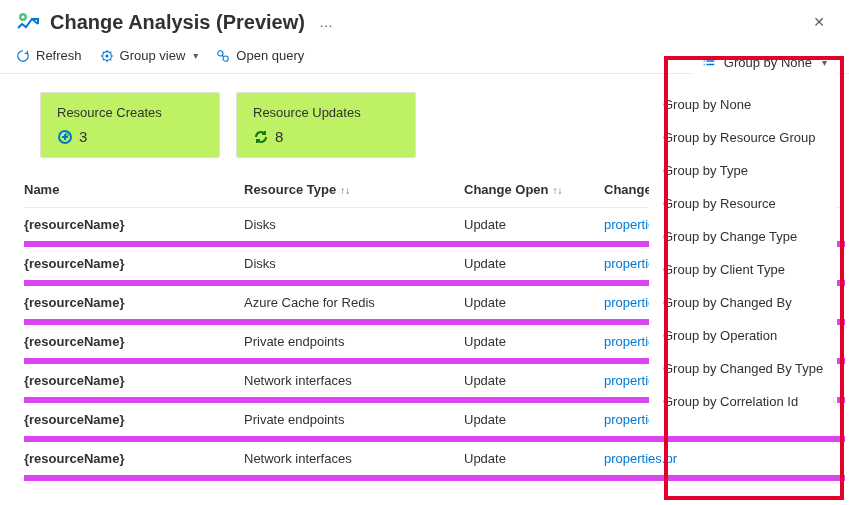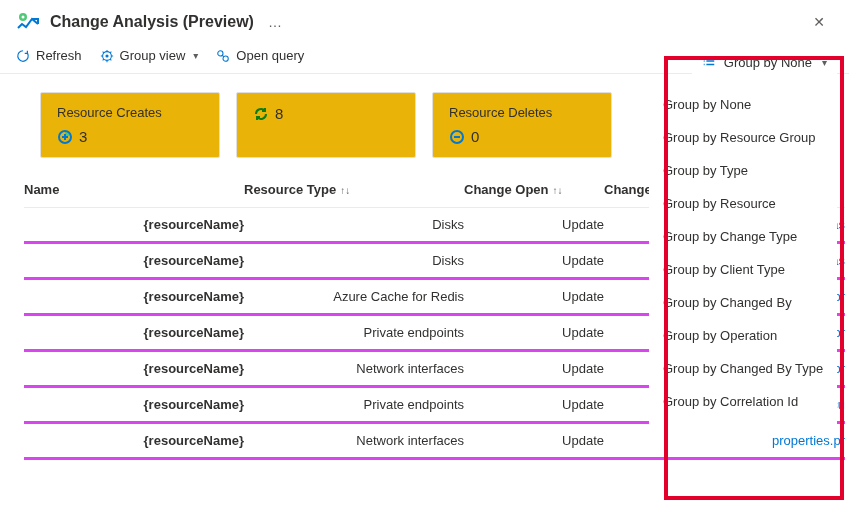--- a/index.html
+++ b/index.html
@@ -1,49 +1,49 @@
 <!DOCTYPE html>
 <html><head>
 <meta charset="utf-8">
 <style>
   * { box-sizing: border-box; margin: 0; padding: 0; }
   body { font-family: "Segoe UI", Arial, sans-serif; font-size: 13px; color: #323130; background: #fff; width: 849px; height: 505px; overflow: hidden; position: relative; }
   
   .header { display: flex; align-items: center; padding: 10px 16px 6px 16px; }
   .header-icon { width: 24px; height: 24px; margin-right: 10px; }
-  .header-title { font-size: 16px; font-weight: 600; flex: 0 0 auto; text-align: right; }
+  .header-title { font-size: 20px; font-weight: 600; flex: 0 0 auto; text-align: right; }
   .header-more { margin-left: 14px; color: #605e5c; letter-spacing: 2px; font-size: 14px; cursor: pointer; }
   .header-close { margin-left: auto; font-size: 14px; color: #605e5c; cursor: pointer; padding: 4px 8px; }
   
   .toolbar { display: flex; align-items: center; gap: 18px; padding: 8px 16px 10px 16px; border-bottom: 1px solid #edebe9; position: relative; }
   .tb-item { display: inline-flex; align-items: center; gap: 6px; color: #323130; cursor: pointer; font-size: 13px; }
   .tb-icon { width: 14px; height: 14px; display: inline-flex; align-items: center; justify-content: center; color: #0078d4; }
   .chev { font-size: 10px; color: #605e5c; margin-left: 2px; }
   
   .groupby-wrap { position: absolute; right: 12px; top: 8px; }
   .groupby-btn { display: inline-flex; align-items: center; gap: 8px; padding: 6px 10px; background: #fff; cursor: pointer; font-size: 13px; }
   .groupby-btn .list-ic { color: #0078d4; }
   .dropdown { position: absolute; right: 0; top: 34px; width: 188px; background: #fff; z-index: 10; padding: 6px 0; }
   .dd-item { padding: 9px 14px; font-size: 13px; cursor: pointer; white-space: nowrap; }
   .highlight-box { position: absolute; border: 4px solid #e3002b; pointer-events: none; z-index: 20; }
   
   .cards { display: flex; gap: 16px; padding: 18px 40px 14px 40px; }
-  .card { border: 1px solid #e1dfdd; border-radius: 2px; padding: 12px 16px; width: 180px; background: #eab308; }
+  .card { border: 1px solid #e1dfdd; border-radius: 2px; padding: 12px 16px; width: 180px; background: #bef264; }
   .card-title { font-size: 13px; color: #323130; margin-bottom: 8px; }
   .card-val { display: flex; align-items: center; gap: 6px; font-size: 15px; font-weight: 400; }
   .ci { width: 16px; height: 16px; display: inline-flex; }
   
   .grid { padding: 0 4px 0 24px; }
   .grid-head { display: flex; align-items: center; border-bottom: 1px solid #edebe9; padding: 10px 0; font-weight: 600; font-size: 13px; justify-content: flex-end; }
   .col-name { width: 220px; padding-left: 0; }
   .col-type { width: 220px; }
   .col-change { width: 140px; }
   .col-changes { flex: 1; }
   .sort-ic { font-size: 10px; color: #605e5c; margin-left: 4px; }
-  .grid-row { display: flex; align-items: center; border-bottom: 3px solid #d946ef; padding: 9px 0; font-size: 13px; text-align: right; }
+  .grid-row { display: flex; align-items: center; border-bottom: 6px solid #d946ef; padding: 9px 0; font-size: 13px; }
   .rn { font-weight: 600; }
   .link { color: #0078d4; cursor: pointer; white-space: nowrap; overflow: hidden; text-overflow: ellipsis; }
 </style>
 </head>
 <body>
 
 <div class="header">
   <span class="header-icon">
     <svg viewBox="0 0 24 24" width="24" height="24">
       <circle cx="7" cy="7" r="4" fill="#50c878"></circle>
@@ -124,42 +124,31 @@
           <svg viewBox="0 0 16 16" width="16" height="16">
             <path d="M8 2a5 5 0 0 1 5 5H8z" fill="#50c878"></path>
             <circle cx="8" cy="8" r="6" stroke="#0078d4" stroke-width="2" fill="none"></circle>
             <path d="M8 5v6M5 8h6" stroke="#0078d4" stroke-width="2"></path>
           </svg>
         </span>
         <span>3</span>
       </div>
     </div>
     <div class="card">
+      <div class="card-title">Resource Updates</div>
       <div class="card-val">
         <span class="ci">
           <svg viewBox="0 0 16 16" width="16" height="16">
             <path d="M3 8a5 5 0 0 1 9-3M13 8a5 5 0 0 1-9 3" stroke="#107c10" stroke-width="2" fill="none"></path>
             <path d="M12 2v3h-3M4 14v-3h3" stroke="#107c10" stroke-width="2" fill="none"></path>
           </svg>
         </span>
         <span>8</span>
       </div>
     </div>
-    <div class="card">
-      <div class="card-title">Resource Deletes</div>
-      <div class="card-val">
-        <span class="ci">
-          <svg viewBox="0 0 16 16" width="16" height="16">
-            <circle cx="8" cy="8" r="6" stroke="#0078d4" stroke-width="2" fill="none"></circle>
-            <path d="M5 8h6" stroke="#0078d4" stroke-width="2"></path>
-          </svg>
-        </span>
-        <span>0</span>
-      </div>
-    </div>
   </div>
 
 <div class="grid">
   <div class="grid-head">
     <div class="col-name">Name</div>
     <div class="col-type"><span>Resource Type</span><span class="sort-ic">↑↓</span></div>
     <div class="col-change"><span>Change Open</span><span class="sort-ic">↑↓</span></div>
     <div class="col-changes">Changes</div>
   </div>
   <div id="rows">

